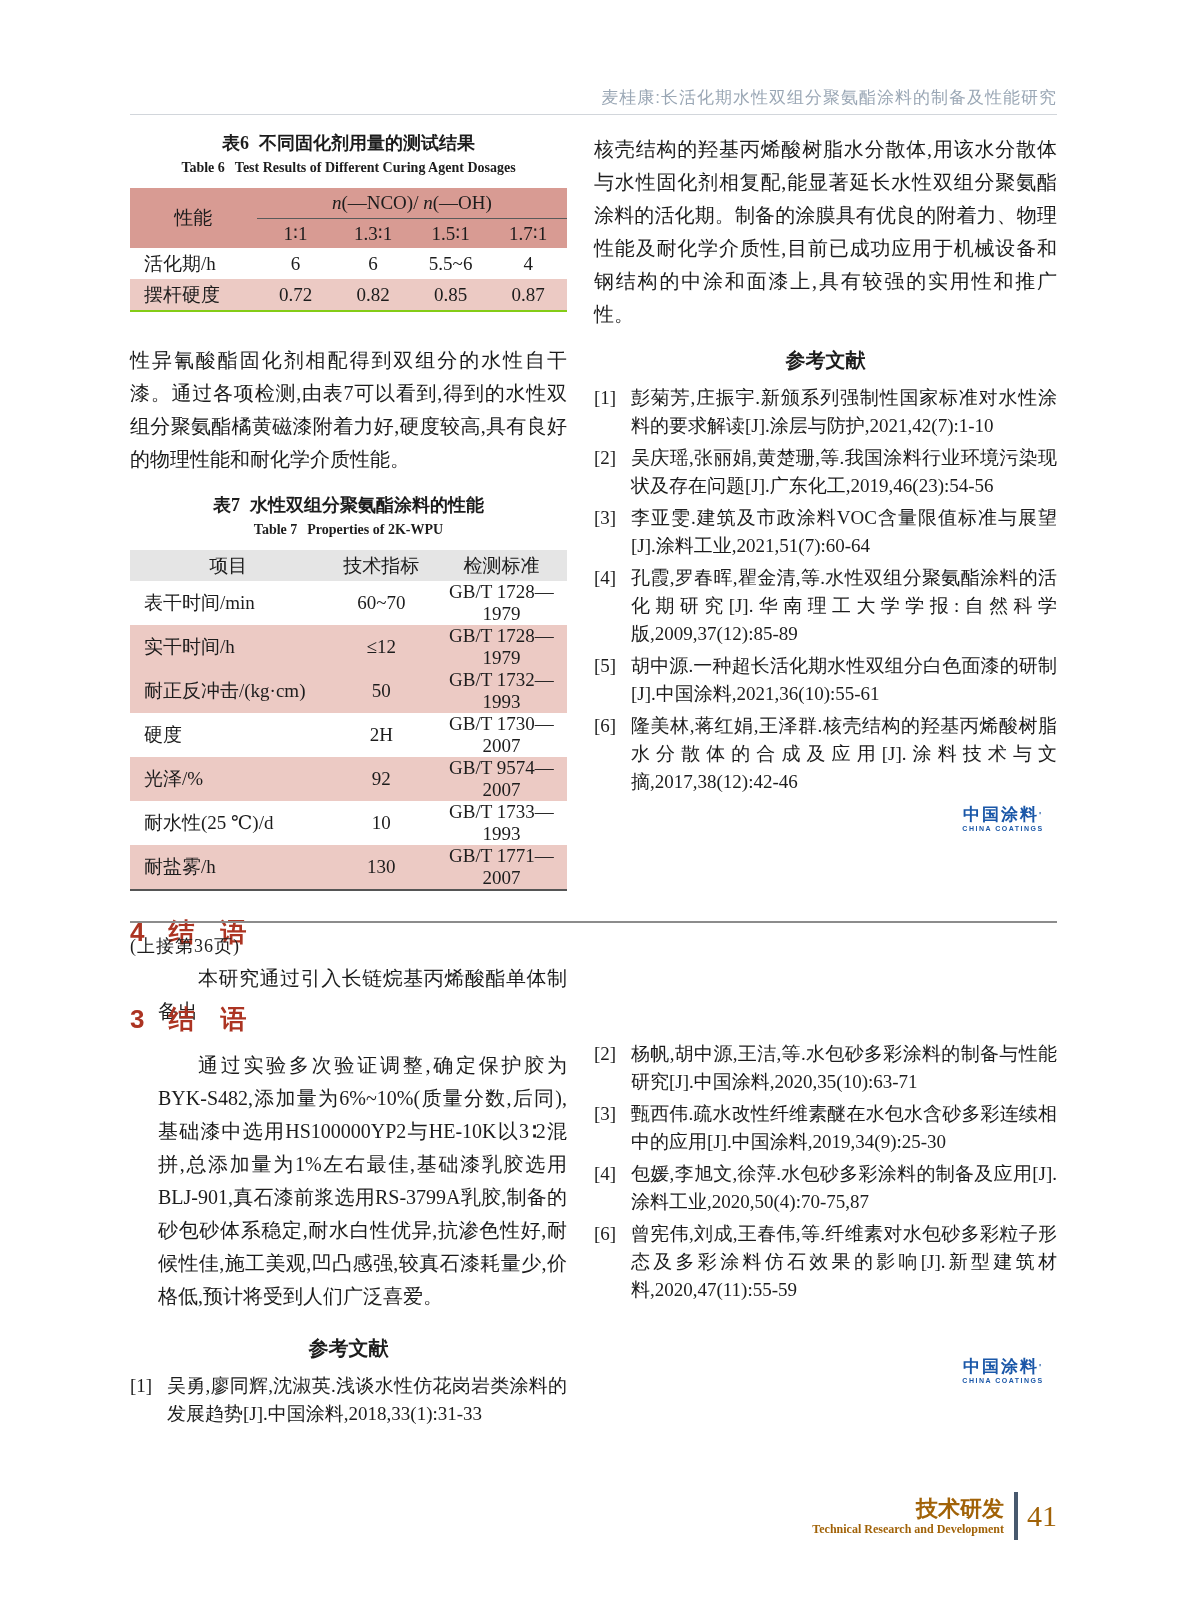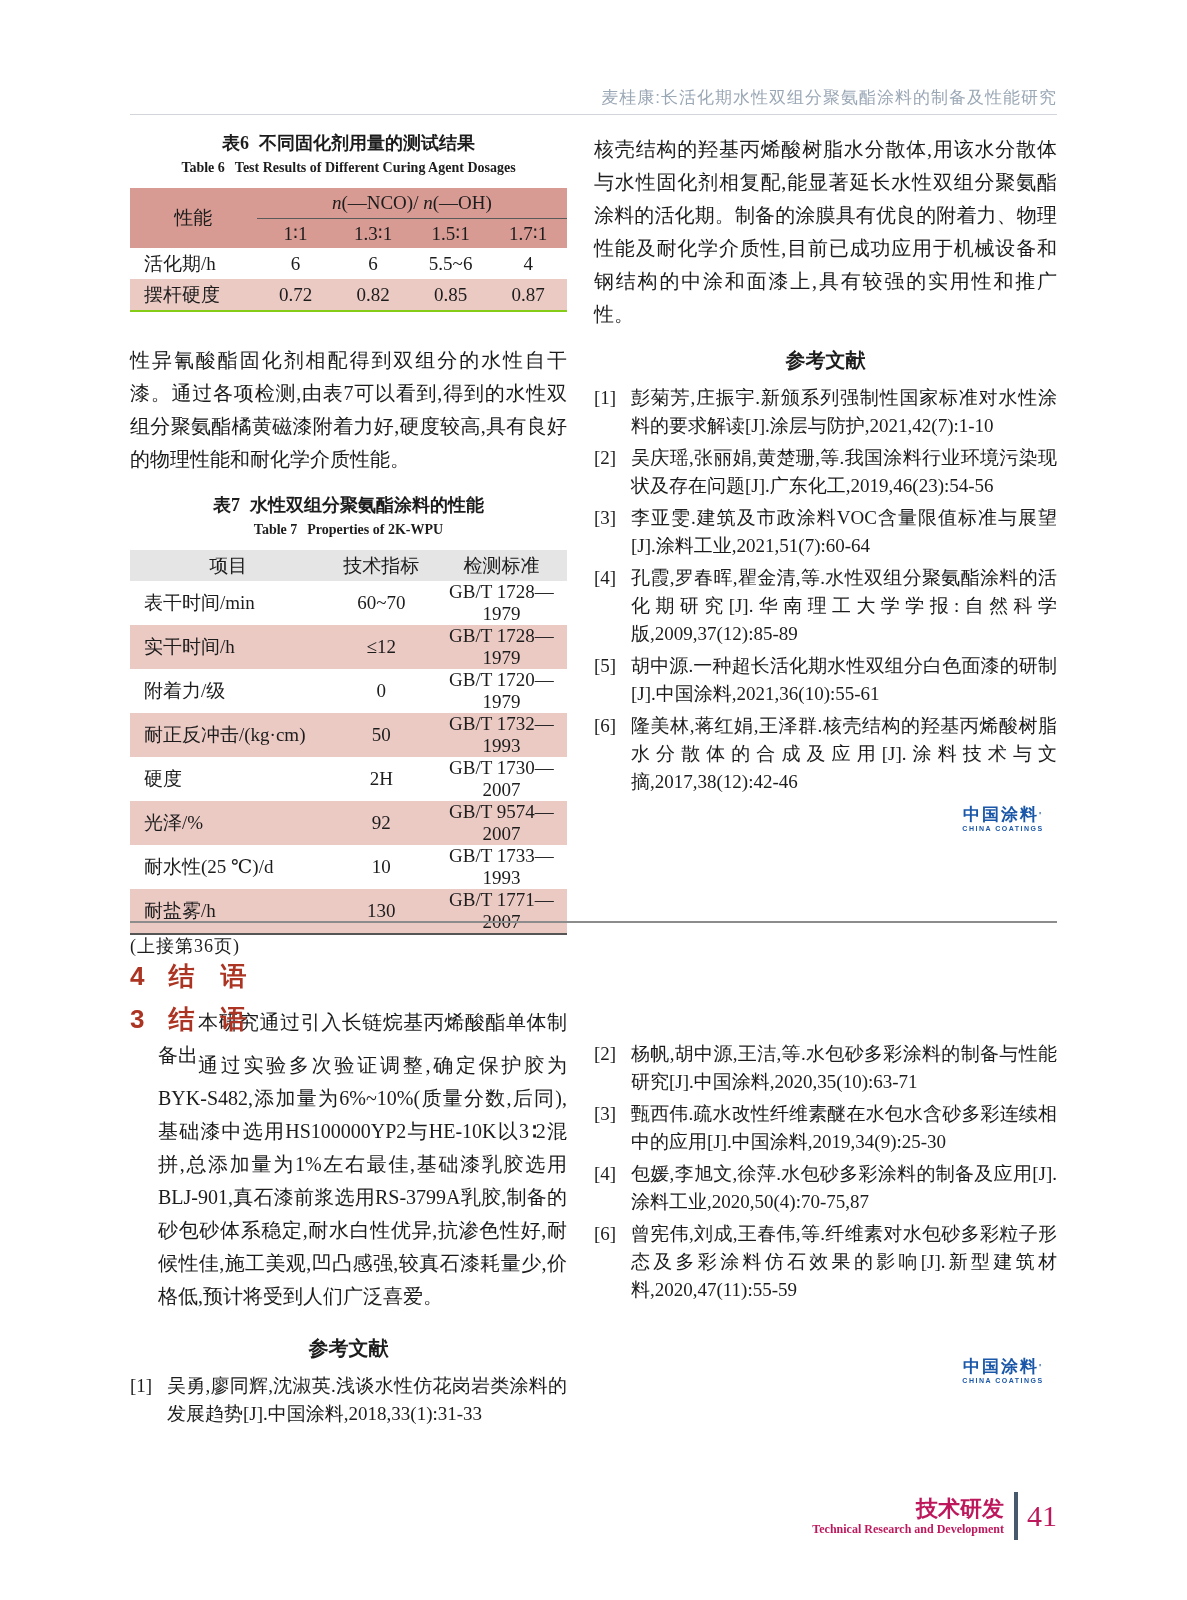--- a/index.html
+++ b/index.html
@@ -74,21 +74,21 @@
   .logo-1{top:806px;left:958px;}
   .logo-2{top:1358px;left:958px;}
   .logo-zh{font-size:17px;font-weight:bold;letter-spacing:2px;line-height:18px;
            font-family:"Liberation Sans","DejaVu Sans",sans-serif;}
   .logo-mark{font-size:9px;vertical-align:top;}
   .logo-en{font-size:7px;letter-spacing:1.5px;font-weight:bold;margin-top:1px;
            font-family:"Liberation Sans","DejaVu Sans",sans-serif;}
 
   
   .footer{position:absolute;top:1492px;left:594px;width:463px;display:flex;
-          justify-content:flex-end;align-items:center;color:#be185d;}
+          justify-content:flex-end;align-items:center;color:#a16207;}
   .footer-labels{text-align:right;margin-right:10px;}
   .footer-zh{font-size:22px;font-weight:bold;line-height:26px;
              font-family:"Liberation Sans","DejaVu Sans",sans-serif;}
   .footer-en{font-size:12px;line-height:14px;font-weight:bold;}
   .footer-bar{width:4px;height:48px;background:#48596e;margin-right:9px;}
   .footer-page{font-size:30px;line-height:48px;align-self:flex-end;}
 </style>
 </head>
 <body>
 
@@ -154,25 +154,20 @@
         <tr>
           <td class="c1">表干时间/min</td>
           <td class="c2">60~70</td>
           <td class="c3">GB/T 1728—1979</td>
         </tr>
         <tr class="pink">
           <td class="c1">实干时间/h</td>
           <td class="c2">≤12</td>
           <td class="c3">GB/T 1728—1979</td>
         </tr>
-        <tr>
-          <td class="c1">附着力/级</td>
-          <td class="c2">0</td>
-          <td class="c3">GB/T 1720—1979</td>
-        </tr>
         <tr class="pink">
           <td class="c1">耐正反冲击/(kg·cm)</td>
           <td class="c2">50</td>
           <td class="c3">GB/T 1732—1993</td>
         </tr>
         <tr>
           <td class="c1">硬度</td>
           <td class="c2">2H</td>
           <td class="c3">GB/T 1730—2007</td>
         </tr>

